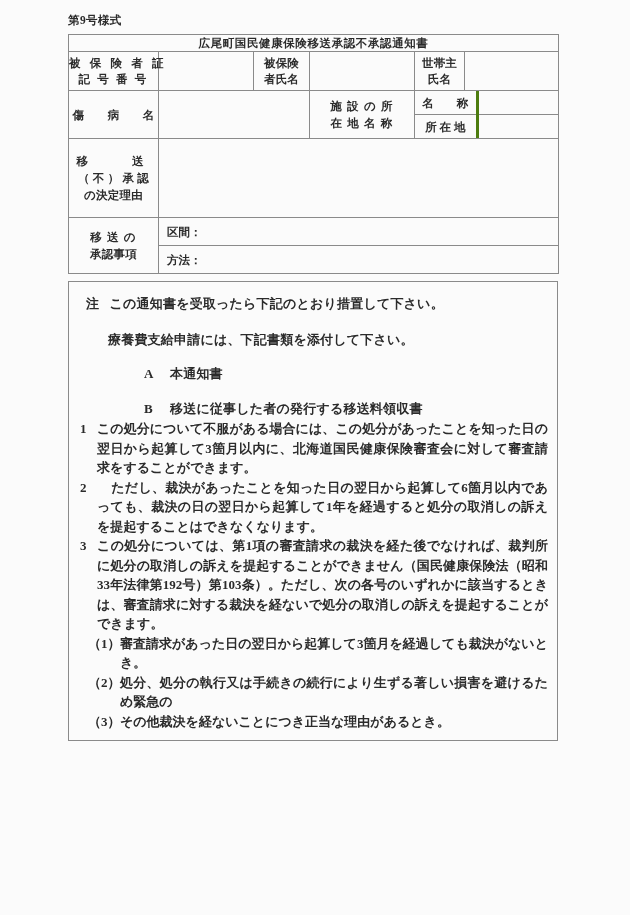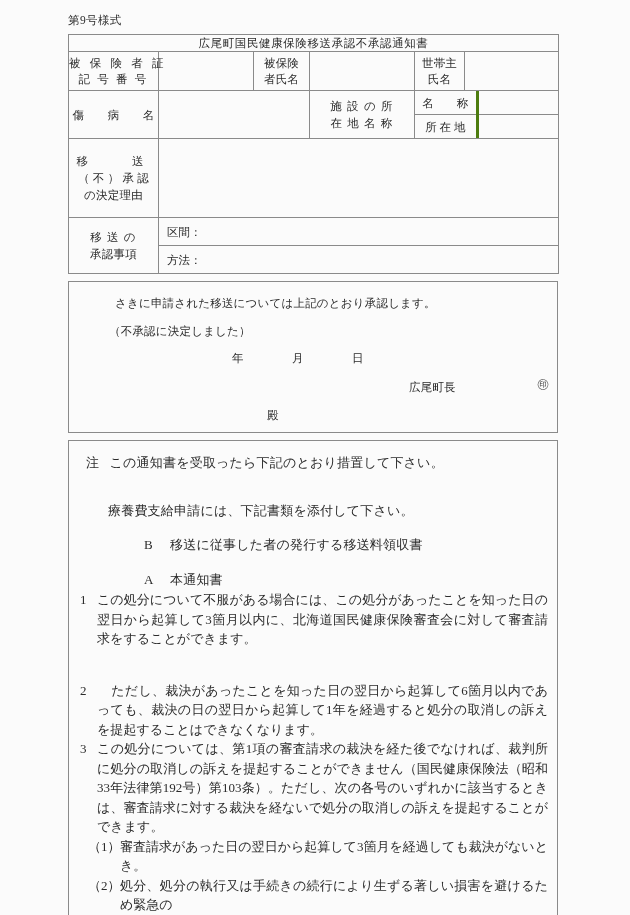--- a/index.html
+++ b/index.html
@@ -13,20 +13,21 @@
     font-family: "Liberation Serif", "DejaVu Serif", serif;
     color: #2b2b2b;
     -webkit-font-smoothing: antialiased;
   }
   .page {
     position: relative;
     width: 598px;
     height: 915px;
     box-sizing: border-box;
     padding: 14px 96px 0 68px;
+    font-weight: bold;
   }
   
   .form-no {
     font-size: 11.5px;
     line-height: 1.2;
     letter-spacing: .4px;
     margin: 0 0 6px 0;
   }
   
   table.frm {
@@ -116,21 +117,21 @@
   .notes {
     width: 490px;
     box-sizing: border-box;
     border: 1px solid #8a8a8a;
     margin-top: 7px;
     padding: 10px 9px 9px 9px;
     font-size: 13px;
     line-height: 1.5;
   }
   .notes .n-head { margin: 2px 0 0 8px; letter-spacing: .2px; }
-  .notes .n-sub  { margin: 28px 0 0 30px; letter-spacing: .2px; }
+  .notes .n-sub  { margin: 16px 0 0 30px; letter-spacing: .2px; }
   .notes .n-item { margin: 15px 0 0 66px; letter-spacing: .2px; }
   .notes .n-item .mk { display: inline-block; width: 26px; }
 
   .appeal-title { margin: 16px 0 0 10px; letter-spacing: .2px; }
 
   ol.appeal {
     list-style: none;
     margin: 1px 0 0 0;
     padding: 0;
   }
@@ -141,21 +142,21 @@
     text-align: justify;
     text-justify: inter-character;
     letter-spacing: .05px;
   }
   ol.appeal > li > .num {
     position: absolute;
     left: 2px;
     top: 0;
   }
   ol.appeal > li p { margin: 0; }
-  ol.appeal > li p.ind { text-indent: 1.1em; margin-top: 32px; }
+  ol.appeal > li p.ind { text-indent: 1.1em; }
 
   ol.sub {
     list-style: none;
     margin: 0;
     padding: 0;
   }
   ol.sub > li {
     position: relative;
     padding-left: 42px;
     margin: 0;
@@ -259,43 +260,33 @@
       </tr>
 
       <tr>
         <td colspan="5" style="height:23px; padding:2px 0 2px 8px">
           <span>方法：</span><span></span>
         </td>
       </tr>
     </tbody>
   </table>
 
-  <div class="decl">
-    <div class="l1">さきに申請された移送については上記のとおり承認します。</div>
-    <div class="l2">（不承認に決定しました）</div>
-    <div class="l3">
-      <span class="y">年</span><span class="m">月</span><span>日</span>
-    </div>
-    <div class="l4">広尾町長</div>
-    <div class="seal">㊞</div>
-    <div class="l5">殿</div>
-  </div>
 
   <div class="notes">
     <div class="n-head">
       <span>注</span>&nbsp;&nbsp;&nbsp;<span>この通知書を受取ったら下記のとおり措置して下さい。</span>
     </div>
     <div class="n-sub">療養費支給申請には、下記書類を添付して下さい。</div>
 
     <div class="n-item">
+      <span class="mk">A</span><span>本通知書</span>
+    </div>
+    <div class="n-item">
       <span class="mk">B</span><span>移送に従事した者の発行する移送料領収書</span>
     </div>
-    <div class="n-item">
-      <span class="mk">A</span><span>本通知書</span>
-    </div>
 
 
     <ol class="appeal">
       <li>
         <span class="num">1</span>
         <p>この処分について不服がある場合には、この処分があったことを知った日の翌日から起算して3箇月以内に、北海道国民健康保険審査会に対して審査請求をすることができます。</p>
       </li>
       <li>
         <span class="num">2</span>
         <p class="ind">ただし、裁決があったことを知った日の翌日から起算して6箇月以内であっても、裁決の日の翌日から起算して1年を経過すると処分の取消しの訴えを提起することはできなくなります。</p>

